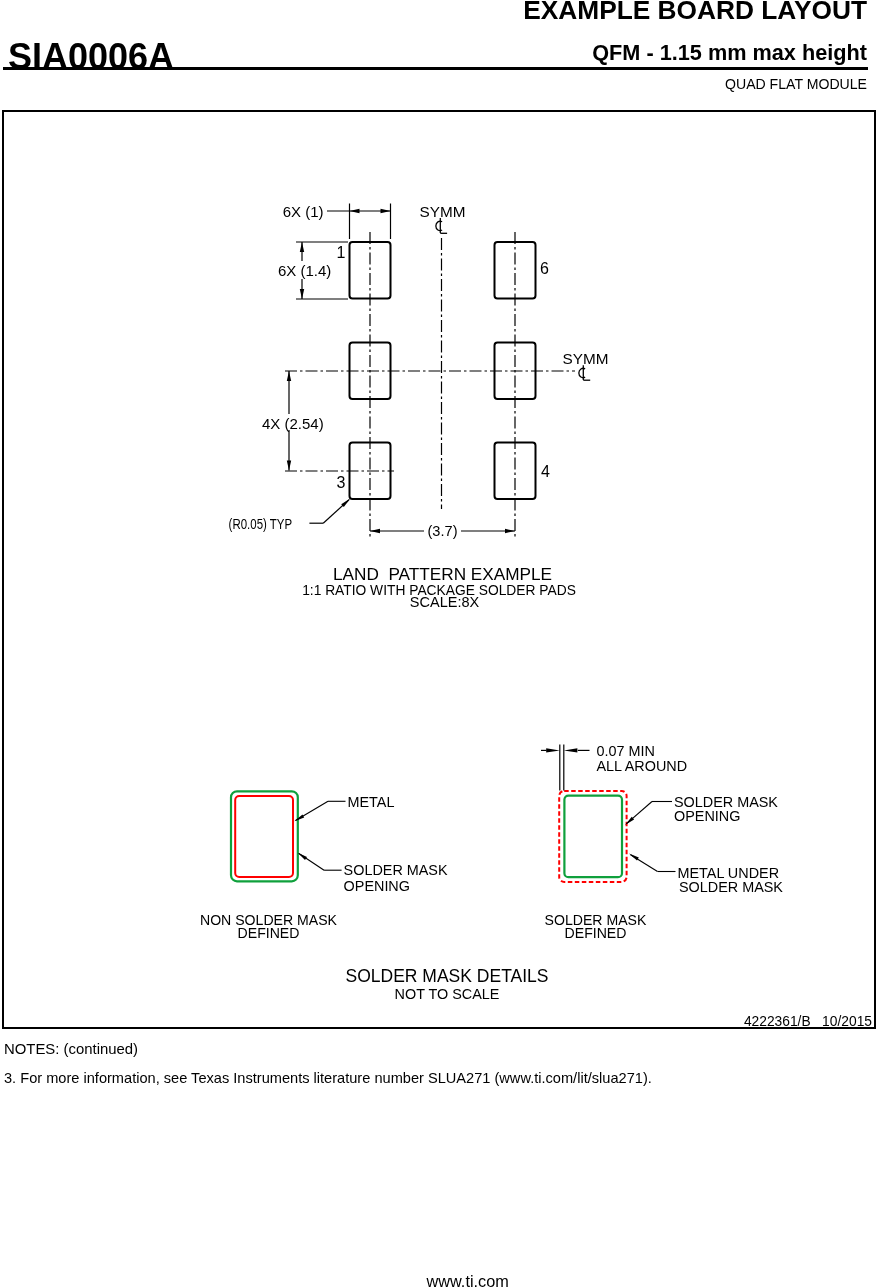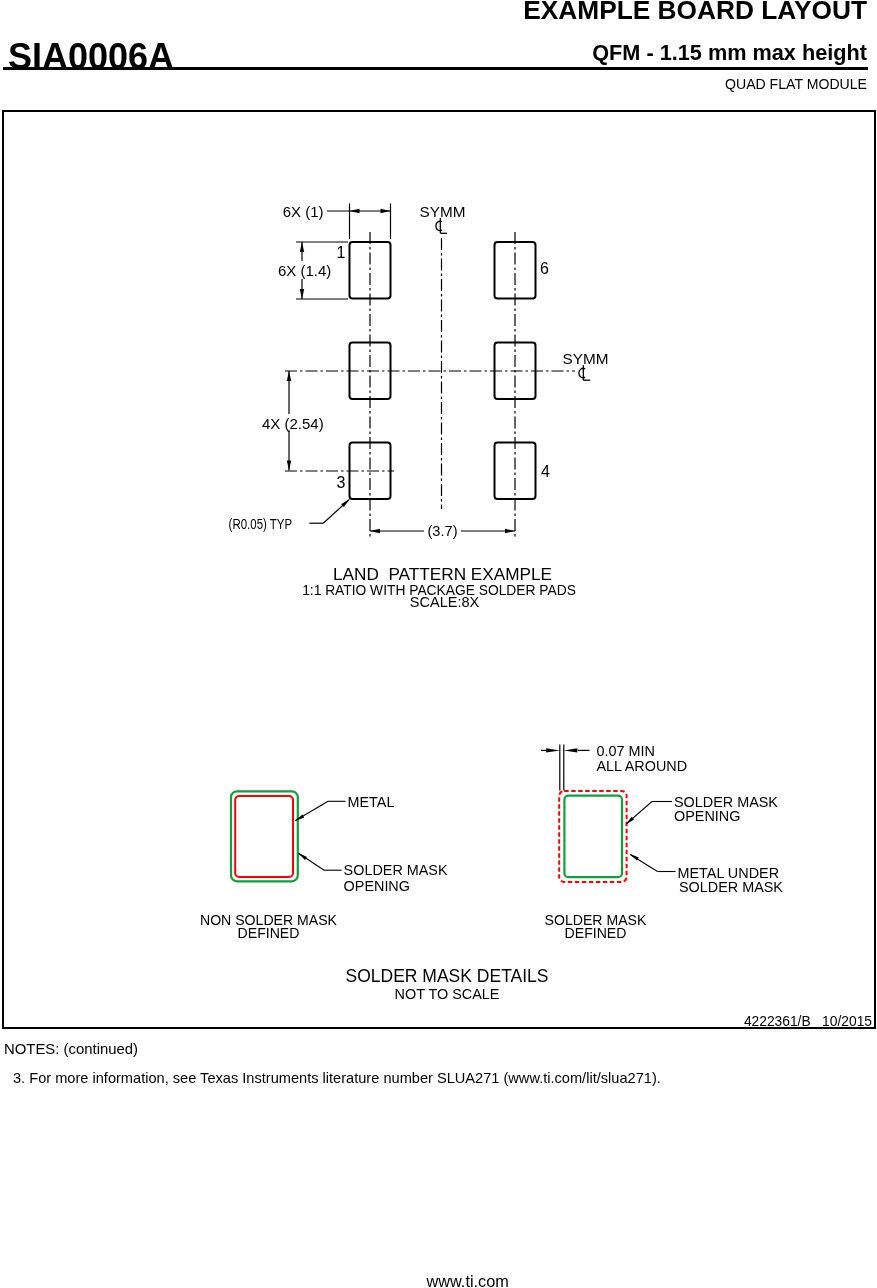--- a/index.html
+++ b/index.html
@@ -223,15 +223,15 @@
 <text x="447" y="999.3" font-size="14.4" text-anchor="middle">NOT TO SCALE</text>
 </g>
 
 <g>
       <text x="872" y="1025.8" font-size="13.8" text-anchor="end">4222361/B&nbsp;&nbsp;&nbsp;10/2015</text>
     </g>
 </svg>
 
 <div class="abs" style="left:4px;top:1041px;font-size:14.9px;text-align:center;">NOTES: (continued)</div>
 
-<div class="abs" style="left:13px;top:1070px;font-size:14.6px;">3. For more information, see Texas Instruments literature number SLUA271 (www.ti.com/lit/slua271).</div>
+<div class="abs" style="left:4px;top:1070px;font-size:14.6px;">3. For more information, see Texas Instruments literature number SLUA271 (www.ti.com/lit/slua271).</div>
 
 <div class="abs" style="left:426.5px;top:1271.8px;font-size:16.3px;">www.ti.com</div>
 
 </body></html>

